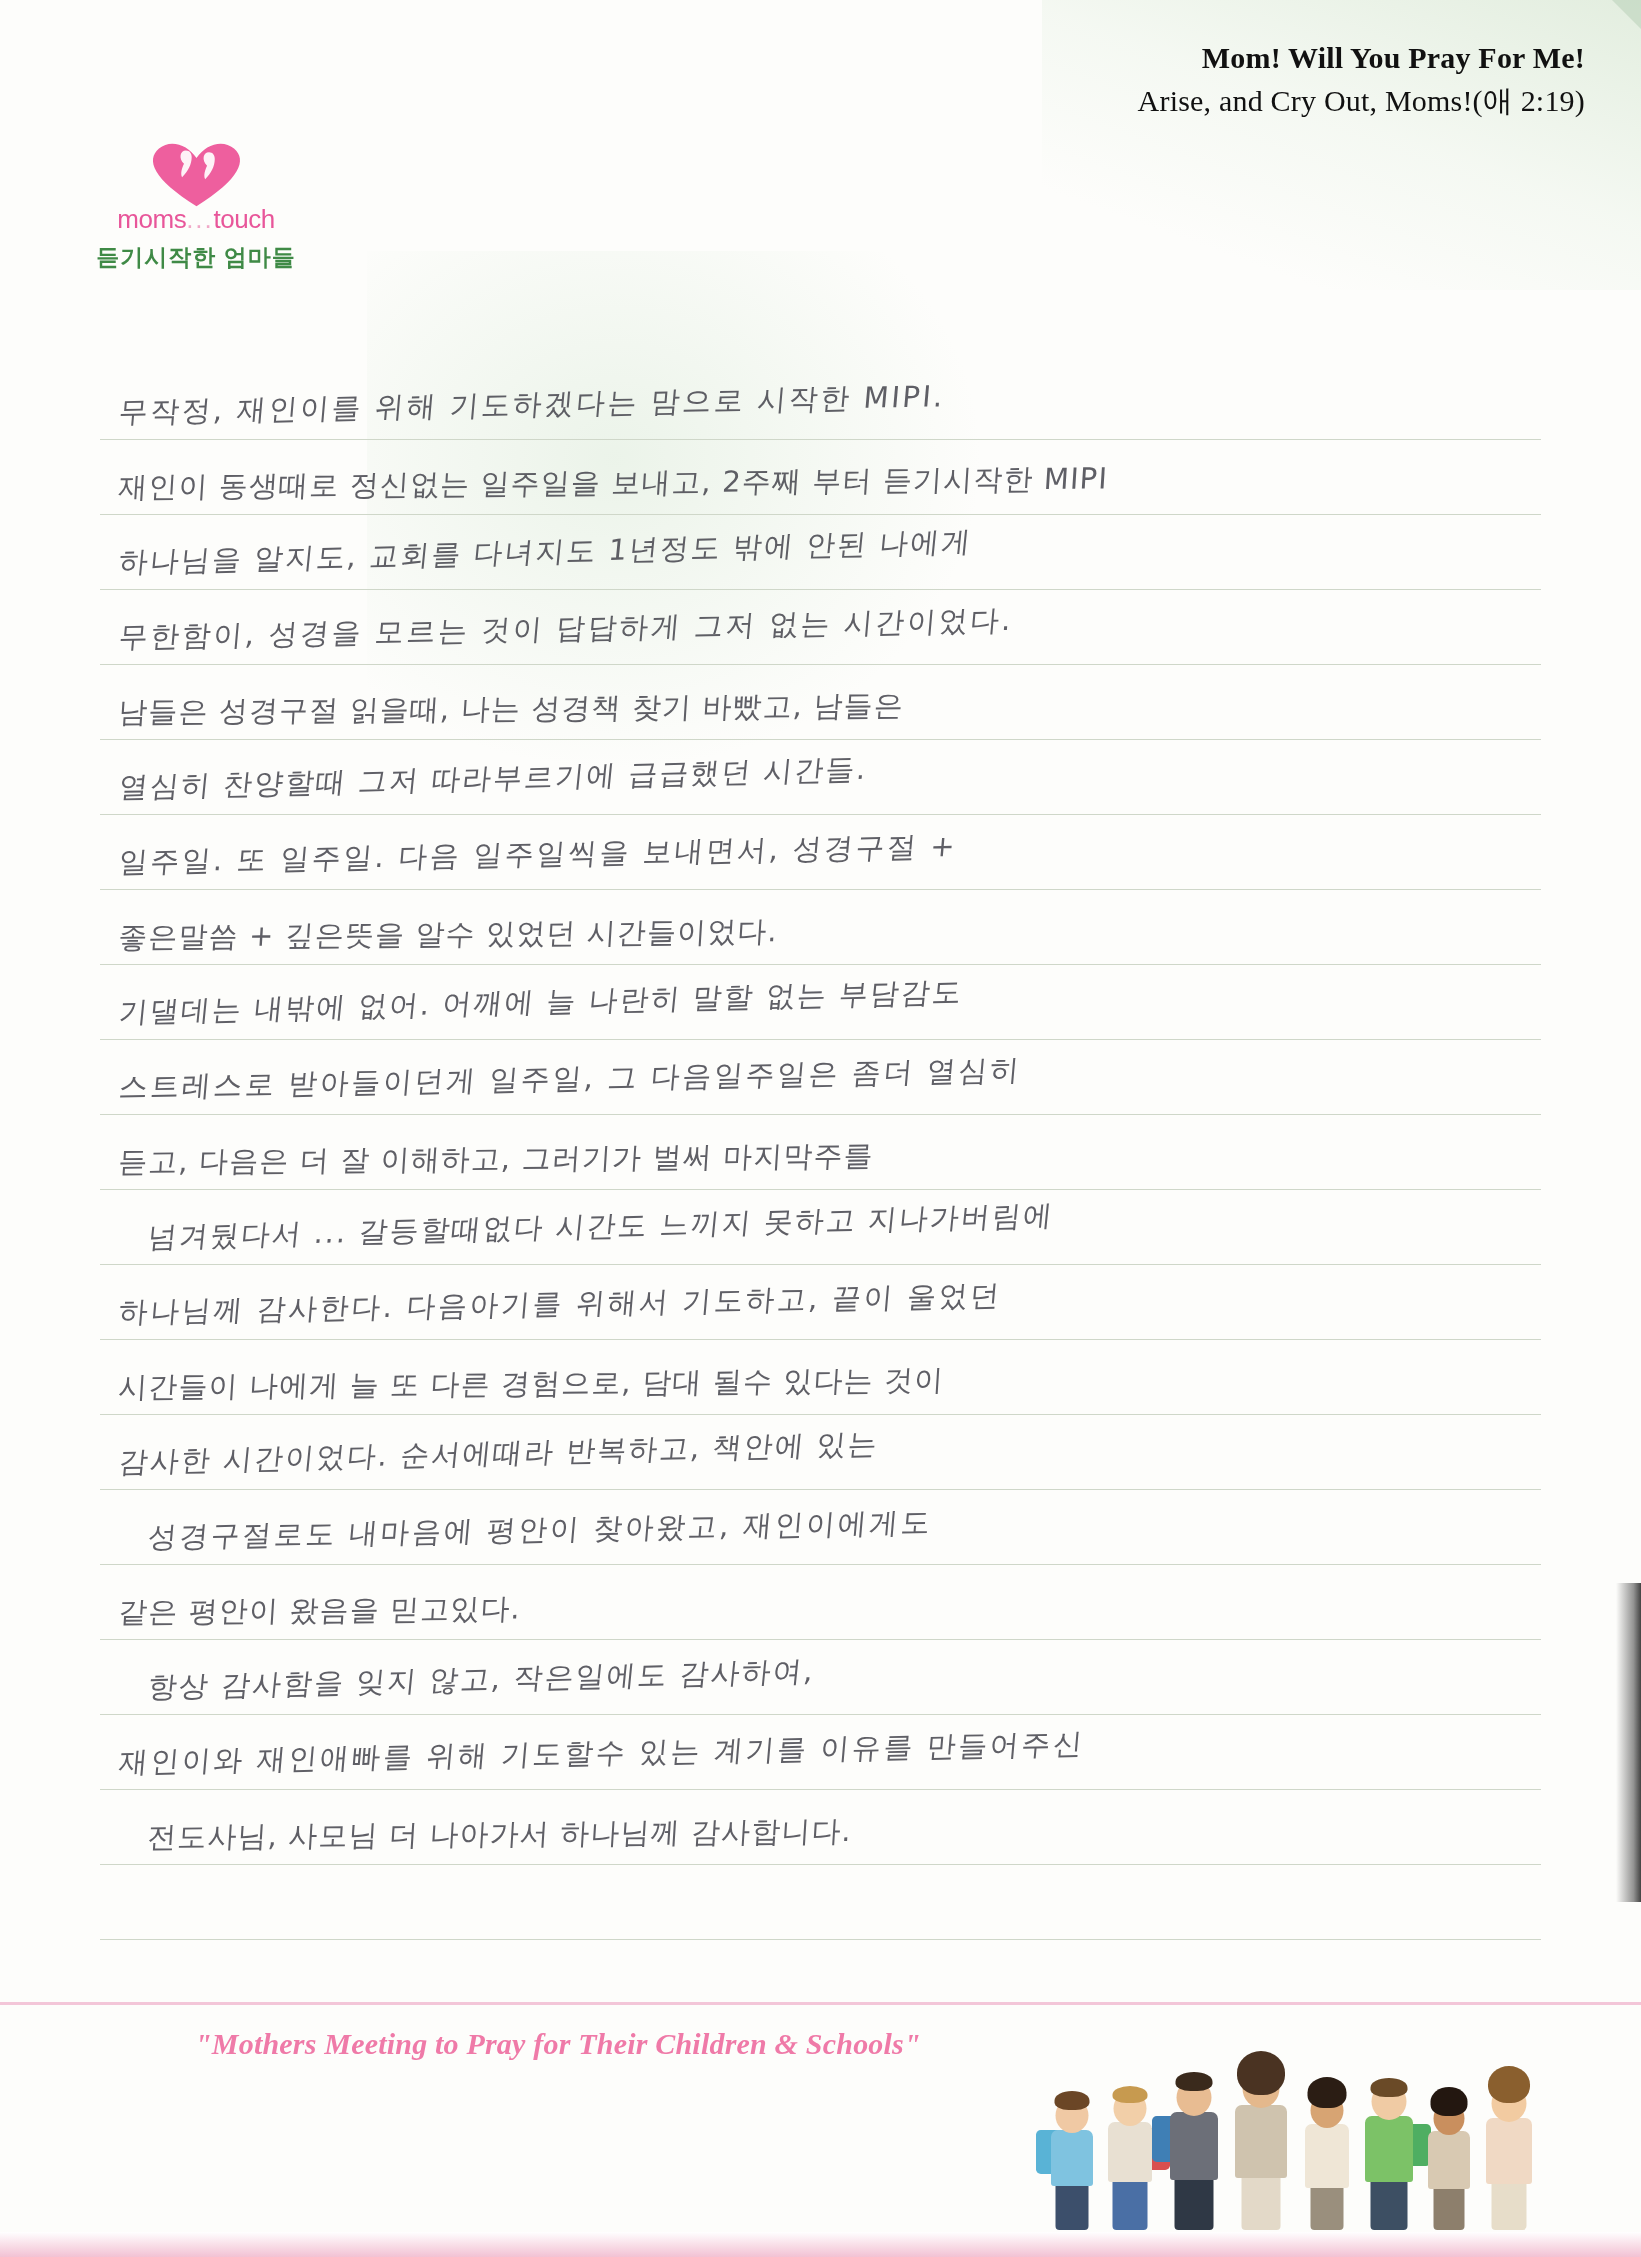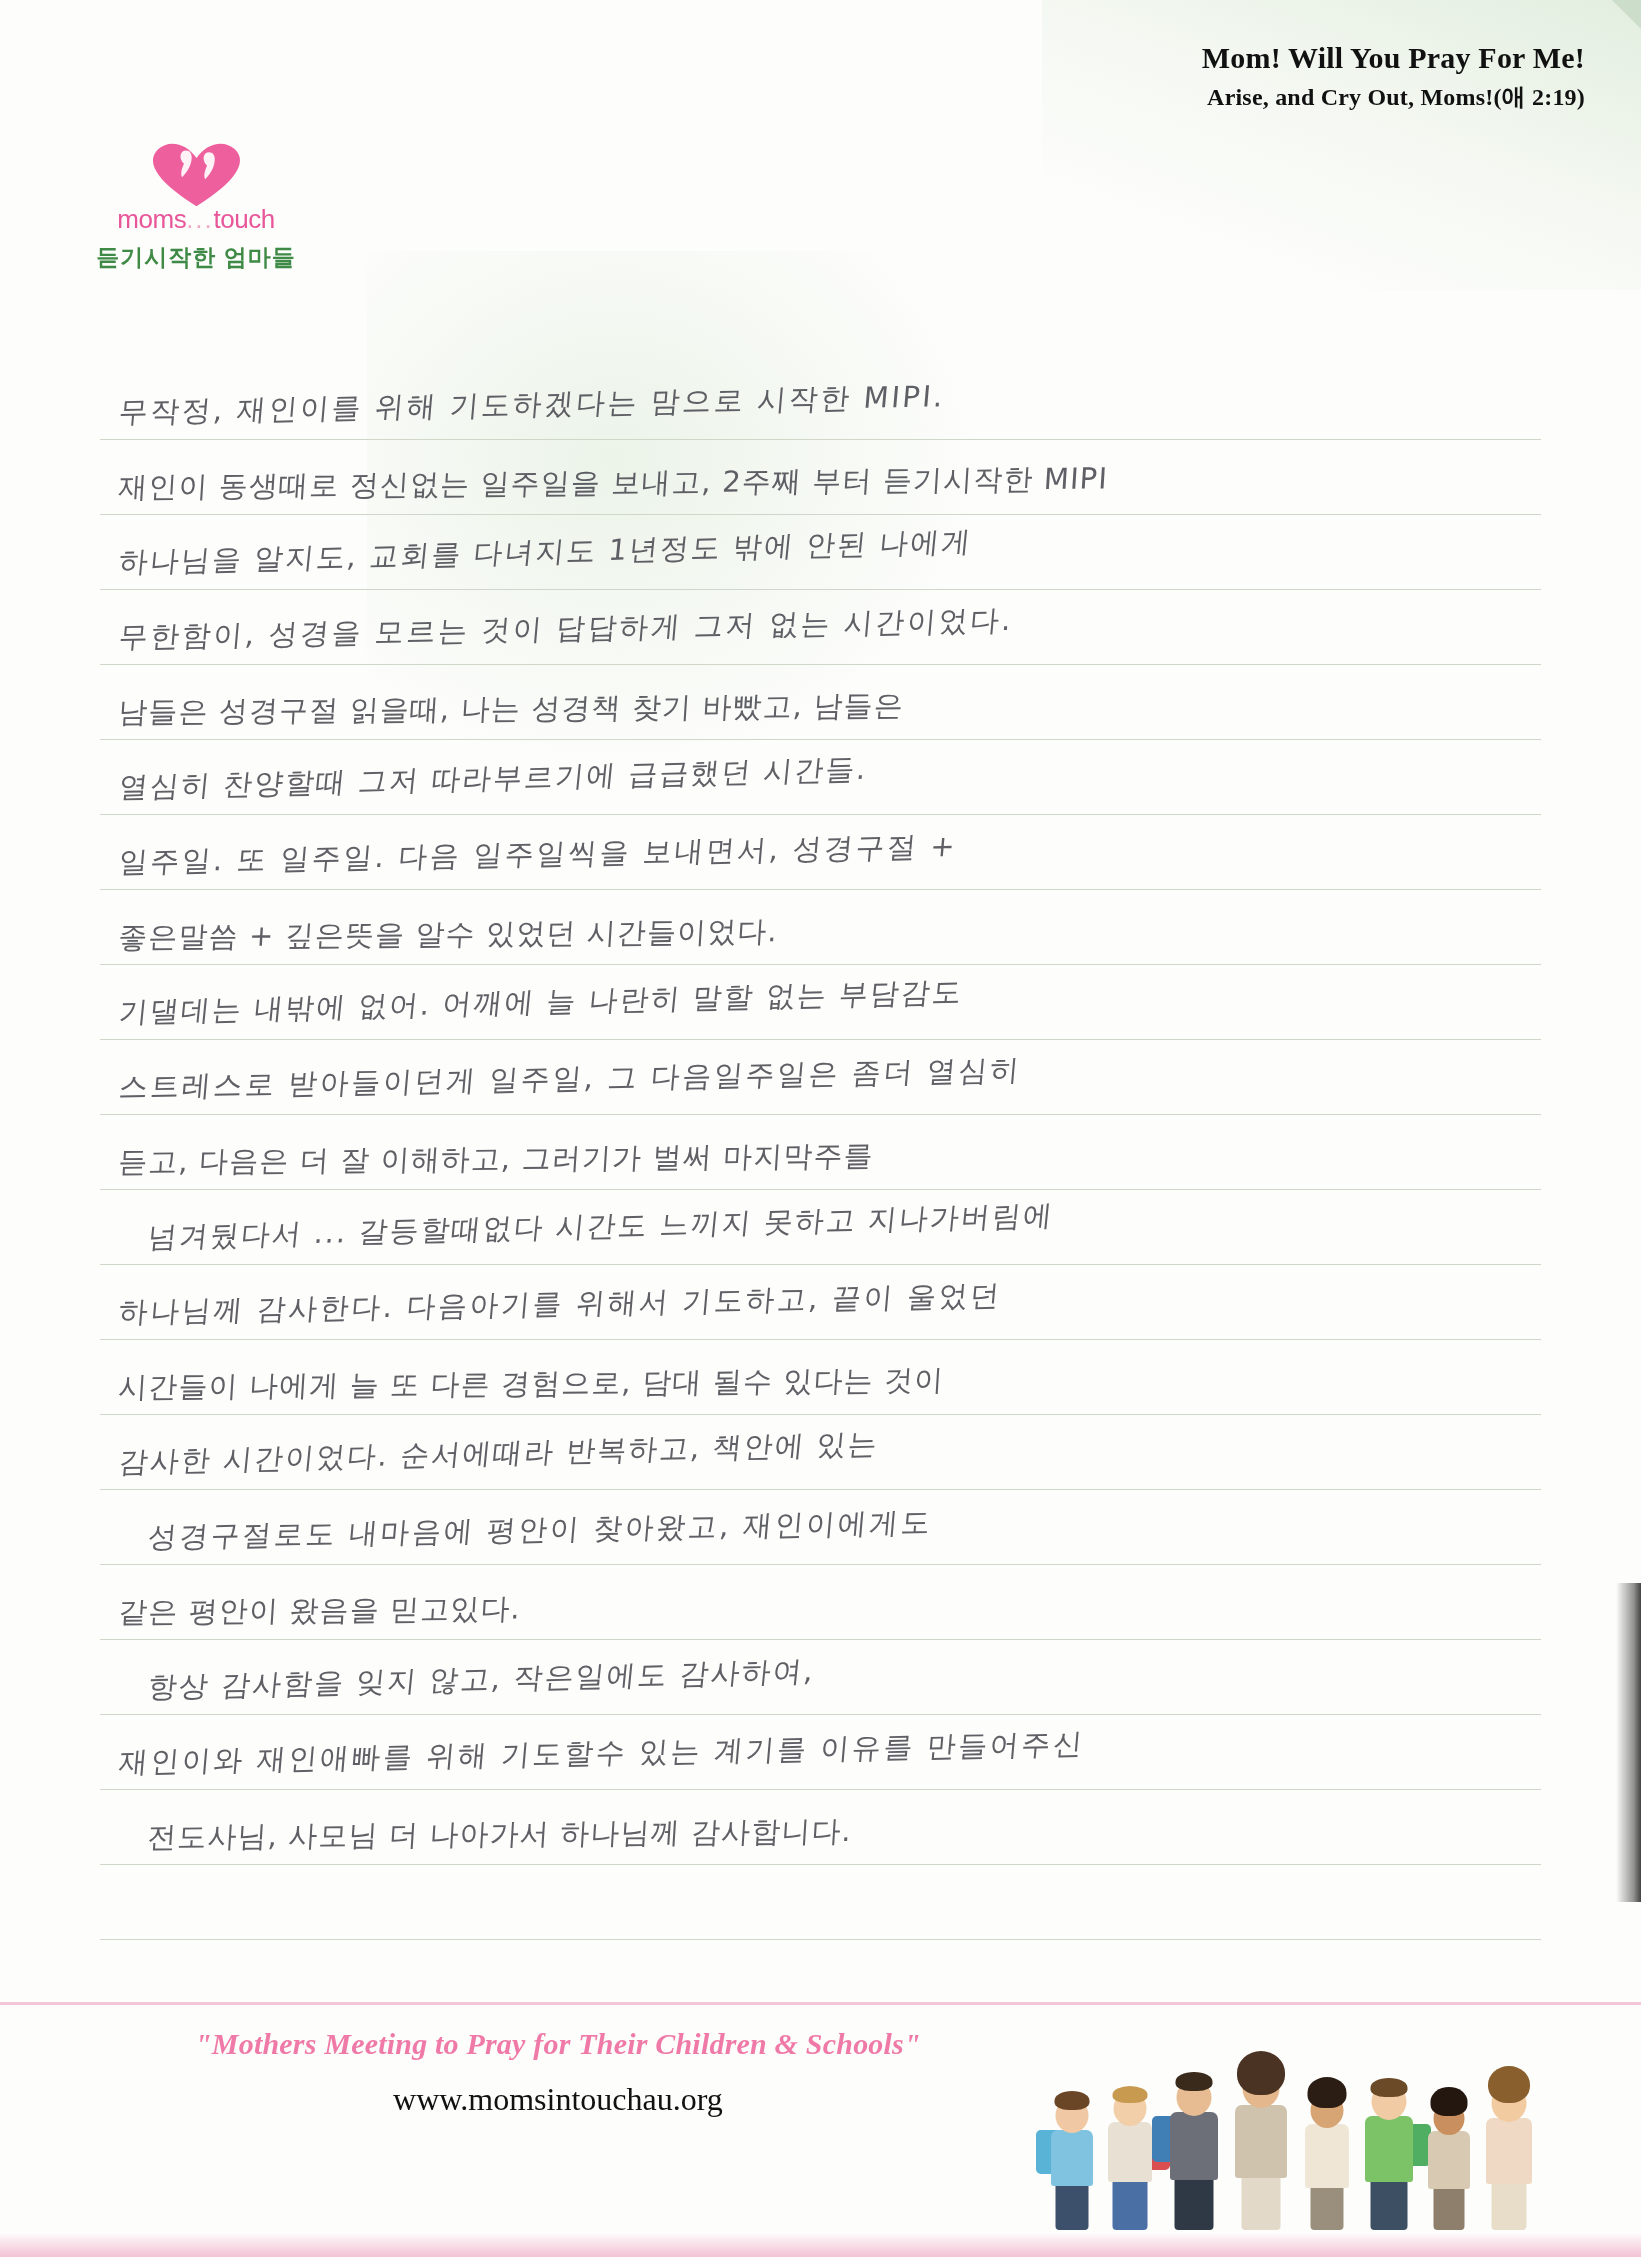--- a/index.html
+++ b/index.html
@@ -68,22 +68,22 @@
     text-align: right;
     line-height: 1.42;
     color: #111;
   }
   .header-en .l1 {
     font-size: 30px;
     font-weight: bold;
     letter-spacing: 0.2px;
   }
   .header-en .l2 {
-    font-size: 24px;
-    font-weight: bold;
+    font-size: 30px;
+    font-weight: normal;
     letter-spacing: 0.2px;
   }
 
   
   .logo-block {
     position: absolute;
     top: 135px;
     left: 85px;
     width: 222px;
     text-align: center;
@@ -321,21 +321,20 @@
       </div>
     <div class="rule-row">
         <div class="hw i2 indent">전도사님, 사모님 더 나아가서 하나님께 감사합니다.</div>
       </div>
     <div class="rule-row"></div>
   </div>
 
   <div class="footer-band">
     <div class="footer-rule-top"></div>
     <div class="footer-tagline">"Mothers Meeting to Pray for Their  Children &amp; Schools"</div>
-    <div class="footer-url">www.momsintouchau.org</div>
 
     <div class="kids">
 
       <div class="kid" style="left:0px;width:60px;height:159px;">
         <div class="pack" style="left:-5.8px;bottom:56px;width:25px;height:44px;background:#59b3d6;"></div>
         <div class="legs" style="bottom:0;width:33px;height:50px;background:#3c4f6b;"></div>
         <div class="body" style="bottom:44px;width:42px;height:56px;background:#7fc3e0;"></div>
         <div class="head" style="bottom:97px;width:33px;height:35px;background:#f0c9a4;"></div>
         <div class="hair" style="bottom:120px;width:35px;height:19.3px;background:#6b4626;"></div>
       </div>

